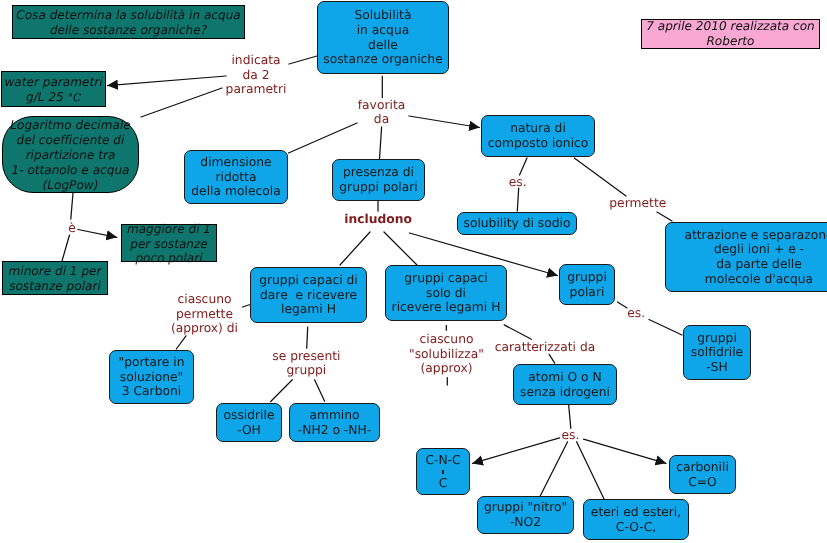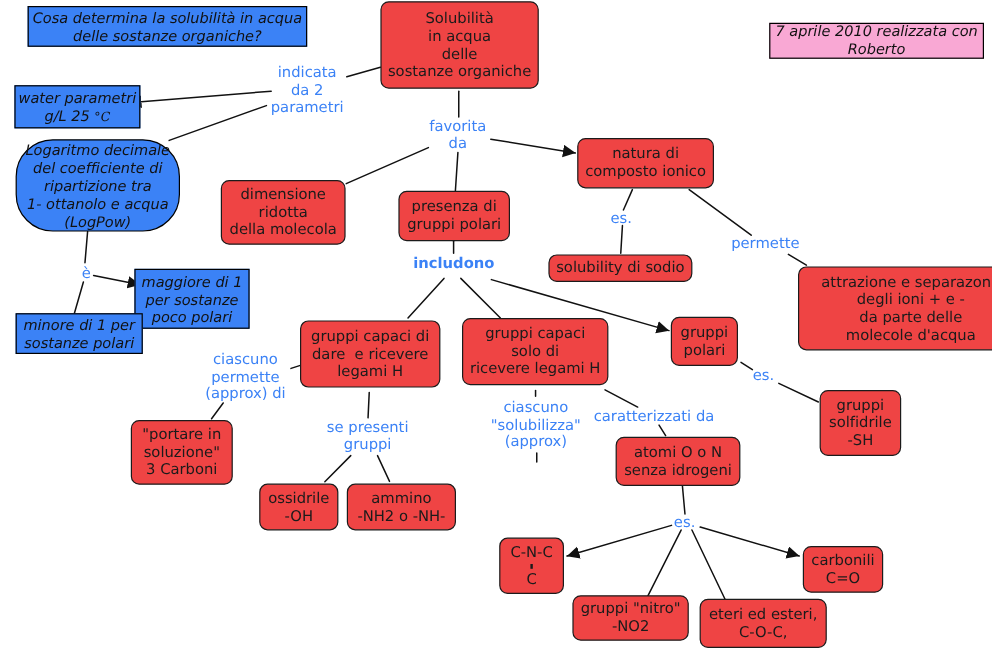--- a/index.html
+++ b/index.html
@@ -2,29 +2,29 @@
 <html><head>
 <meta charset="utf-8">
 <style>
   html,body{margin:0;padding:0;}
   body{width:827px;height:543px;background:#ffffff;position:relative;overflow:hidden;
        font-family:"DejaVu Sans", sans-serif;-webkit-font-smoothing:antialiased;text-rendering:geometricPrecision;font-variant-ligatures:none;font-feature-settings:"liga" 0,"clig" 0;}
   #stage{position:absolute;left:0;top:0;width:827px;height:543px;}
   svg.links{position:absolute;left:0;top:0;width:827px;height:543px;pointer-events:none;}
   .node{position:absolute;box-sizing:border-box;display:flex;align-items:center;justify-content:center;
         text-align:center;}
-  .concept{background:#ef4444;border:1.6px solid #1b1b1b;border-radius:7px;color:#1b1b1b;
+  .concept{background:#0ea5e9;border:1.6px solid #1b1b1b;border-radius:7px;color:#1b1b1b;
            font-size:12.3px;line-height:14.6px;}
-  .note{background:#3b82f6;border:1.6px solid #000;color:#111;font-style:italic;
-        font-size:12.1px;line-height:14.9px;padding-top:2px;margin-left:11px;}
+  .note{background:#0f766e;border:1.6px solid #000;color:#111;font-style:italic;
+        font-size:12.1px;line-height:14.9px;padding-top:2px;}
   .plain{background:#f9a8d4;border:1.3px solid #000;color:#111;font-style:italic;
          font-size:12.1px;line-height:14.9px;}
   .bondbar{display:inline-block;width:1.3px;height:4.5px;background:#1b1b1b;vertical-align:middle;margin-bottom:1px;}
   .deg{font-family:"DejaVu Serif", serif;font-size:10.5px;font-style:italic;}
-  .linklabel{position:absolute;text-align:center;color:#3b82f6;font-size:12.3px;line-height:14.7px;white-space:nowrap;transform:translateX(-50%);}
+  .linklabel{position:absolute;text-align:center;color:#7f1d1d;font-size:12.3px;line-height:14.7px;white-space:nowrap;transform:translateX(-50%);}
 </style>
 </head>
 <body>
 
 <div id="stage">
   <svg class="links" viewBox="0 0 827 543">
     <defs>
       <marker id="ah" markerWidth="11" markerHeight="11" refX="10.4" refY="5.2" orient="auto" markerUnits="userSpaceOnUse">
         <path d="M0,0 L10.6,5.2 L0,10.4 Z" fill="#111"></path>
       </marker>
@@ -92,21 +92,21 @@
     </div>
 
   <div class="node note" style="left:1px;top:71px;width:105px;height:36px;">
       <span><span>water parametri</span><br><span>g/L 25&nbsp;</span><span class="deg">°C</span></span>
     </div>
 
   <div class="node note" style="left:2px;top:116px;width:137px;height:77px;border-radius:31px;">
       <span>Logaritmo&nbsp;decimale<br>del&nbsp;coefficiente&nbsp;di<br>ripartizione&nbsp;tra<br>1-&nbsp;ottanolo&nbsp;e&nbsp;acqua<br>(LogPow)</span>
     </div>
 
-  <div class="node note" style="left:101px;top:224px;width:96px;height:50px;">
+  <div class="node note" style="left:121px;top:224px;width:96px;height:38px;">
       <span>maggiore&nbsp;di&nbsp;1<br>per&nbsp;sostanze<br>poco&nbsp;polari</span>
     </div>
 
   <div class="node note" style="left:2px;top:261px;width:106px;height:34px;">
       <span>minore&nbsp;di&nbsp;1&nbsp;per<br>sostanze&nbsp;polari</span>
     </div>
 
   <div class="node concept" style="left:184px;top:150px;width:104px;height:54px;">
       <span>dimensione<br>ridotta<br>della&nbsp;molecola</span>
     </div>

